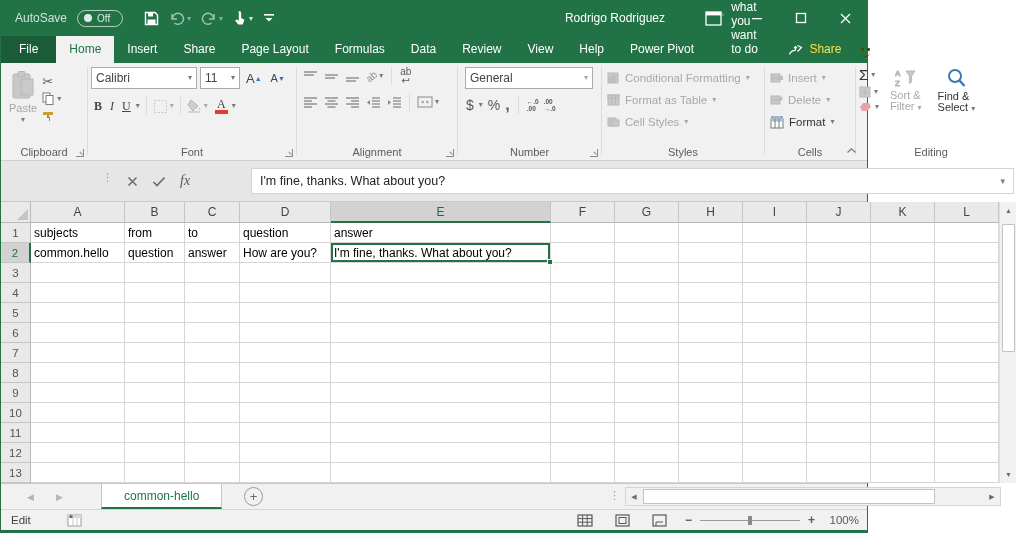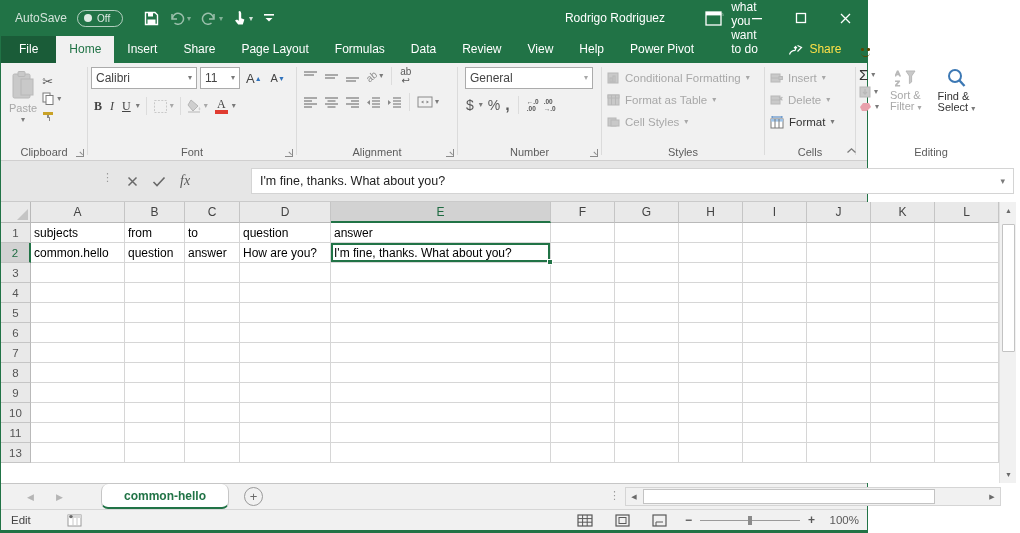--- a/index.html
+++ b/index.html
@@ -92,21 +92,21 @@
   
   #vscroll { position:absolute; left:998px; top:202px; width:17px; height:281px; background:#f1f1f1; border-left:1px solid #e0e0e0; }
   .sb-arrow { width:17px; height:17px; display:flex; align-items:center; justify-content:center; color:#6a6a6a; font-size:7px; }
   #vthumb { position:absolute; left:2px; top:22px; width:13px; height:128px; background:#fff; border:1px solid #c3c3c3; border-radius:1px; }
   .sb-arrow.bot { position:absolute; bottom:0; }
 
   
   #sheetbar { position:absolute; left:0; top:483px; width:100%; height:26px; background:#f1f1f1; border-top:1px solid #c6c6c6; }
   .nav-arrows { position:absolute; left:26px; top:0; height:25px; display:flex; align-items:center; gap:22px; color:#b5b5b5; font-size:9px; }
   .sheet-tab { position:absolute; left:100px; top:0; height:25px; background:#fff; border-left:1px solid #c6c6c6; border-right:1px solid #c6c6c6;
-    border-bottom:2px solid #217346; display:flex; align-items:center; padding:0 22px; color:#217346; font-weight:bold; font-size:12px;border-radius:7px; }
+    border-bottom:2px solid #217346; display:flex; align-items:center; padding:0 22px; color:#217346; font-weight:normal; font-size:12px; }
   .addsheet { position:absolute; left:243px; top:3px; width:19px; height:19px; border:1px solid #9a9a9a; border-radius:50%;
     display:flex; align-items:center; justify-content:center; color:#6a6a6a; font-size:13px; }
   .hs-dots { position:absolute; left:608px; top:5px; color:#9a9a9a; font-size:11px; }
   #hscroll { position:absolute; left:624px; top:3px; width:376px; height:19px; background:#f1f1f1; border:1px solid #d5d5d5; display:flex; align-items:center; }
   .hs-arrow { width:16px; height:17px; display:flex; align-items:center; justify-content:center; color:#6a6a6a; font-size:7px; }
   #hthumb { width:292px; height:15px; background:#fff; border:1px solid #c3c3c3; margin-left:1px; }
 
   
   #statusbar { position:absolute; left:0; top:509px; width:100%; height:21px; background:#f1f1f1; border-top:1px solid #d6d6d6;
     display:flex; align-items:center; }
@@ -718,20 +718,35 @@
         <div class="cell" style="width: 220px;"></div>
         <div class="cell" style="width: 64px;"></div>
         <div class="cell" style="width: 64px;"></div>
         <div class="cell" style="width: 64px;"></div>
         <div class="cell" style="width: 64px;"></div>
         <div class="cell" style="width: 64px;"></div>
         <div class="cell" style="width: 64px;"></div>
         <div class="cell" style="width: 64px;"></div>
       </div>
       <div class="grid-body-row">
+        <div class="row-h">12</div>
+        <div class="cell" style="width: 94px;"></div>
+        <div class="cell" style="width: 60px;"></div>
+        <div class="cell" style="width: 55px;"></div>
+        <div class="cell" style="width: 91px;"></div>
+        <div class="cell" style="width: 220px;"></div>
+        <div class="cell" style="width: 64px;"></div>
+        <div class="cell" style="width: 64px;"></div>
+        <div class="cell" style="width: 64px;"></div>
+        <div class="cell" style="width: 64px;"></div>
+        <div class="cell" style="width: 64px;"></div>
+        <div class="cell" style="width: 64px;"></div>
+        <div class="cell" style="width: 64px;"></div>
+      </div>
+      <div class="grid-body-row">
         <div class="row-h">13</div>
         <div class="cell" style="width: 94px;"></div>
         <div class="cell" style="width: 60px;"></div>
         <div class="cell" style="width: 55px;"></div>
         <div class="cell" style="width: 91px;"></div>
         <div class="cell" style="width: 220px;"></div>
         <div class="cell" style="width: 64px;"></div>
         <div class="cell" style="width: 64px;"></div>
         <div class="cell" style="width: 64px;"></div>
         <div class="cell" style="width: 64px;"></div>

